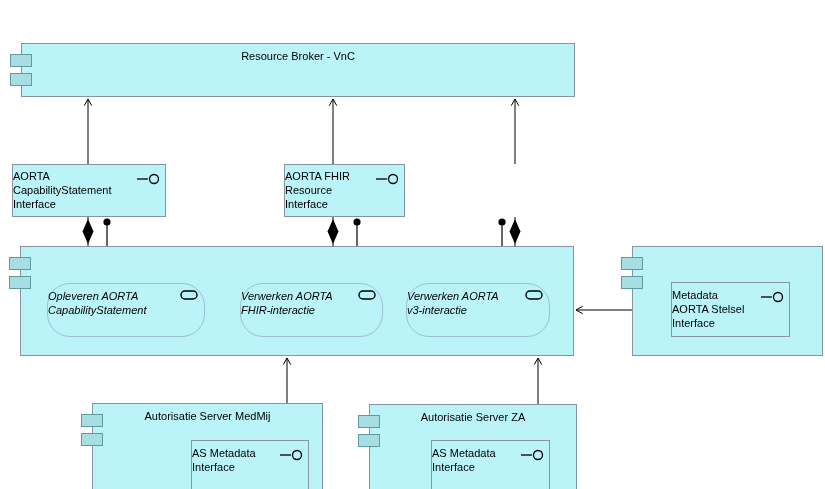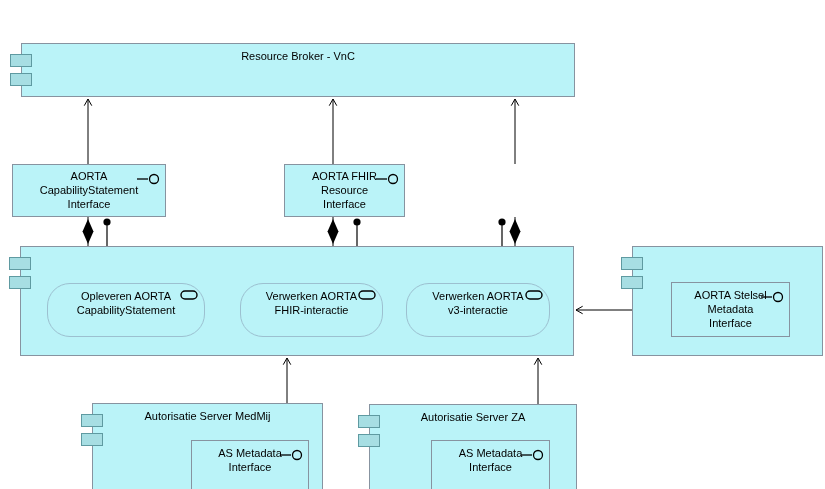--- a/index.html
+++ b/index.html
@@ -17,22 +17,23 @@
   .tab{
     position:absolute;width:22px;height:13px;left:-12px;
     background:var(--tab-fill,#a7dee3);border:1px solid var(--tab-border,#5f9aa1);
     box-sizing:border-box;
   }
   .tab1{top:10px}.tab2{top:29px}
   .service{
     position:absolute;background:var(--fill,#baf3f8);
     border:1px solid var(--service-border,#9cc0d0);border-radius:23px;
     box-sizing:border-box;
+    font-style:italic;
   }
-  .lines{text-align:center;line-height:14px;}
+  .lines{line-height:14px;}
   .pt4{padding-top:4px}.pt5{padding-top:5px}
   .lollipop{position:absolute;top:8px;right:4px;}
   .service-icon{position:absolute;top:6px;right:6px;}
   .connectors{position:absolute;left:0;top:0;pointer-events:none;}
 </style>
 </head>
 <body>
 
 <div class="canvas">
 
@@ -140,22 +141,22 @@
     <div class="tab tab1"></div>
     <div class="tab tab2"></div>
   </div>
 
   <div class="box" style="left:671px;top:249px;width:119px;height:55px;">
     <svg class="lollipop" width="24" height="12">
       <line x1="0" y1="6" x2="11" y2="6" stroke="#000" stroke-width="1.3"></line>
       <circle cx="17" cy="6" r="4.5" fill="none" stroke="#000" stroke-width="1.3"></circle>
     </svg>
     <div class="lines pt5">
+      <div>Metadata</div>
       <div>AORTA Stelsel</div>
-      <div>Metadata</div>
       <div>Interface</div>
     </div>
   </div>
 
   <div class="box" style="left:92px;top:370px;width:231px;height:92px;">
     <div class="tab tab1"></div>
     <div class="tab tab2"></div>
     <div class="title">Autorisatie Server MedMij</div>
   </div>
 

